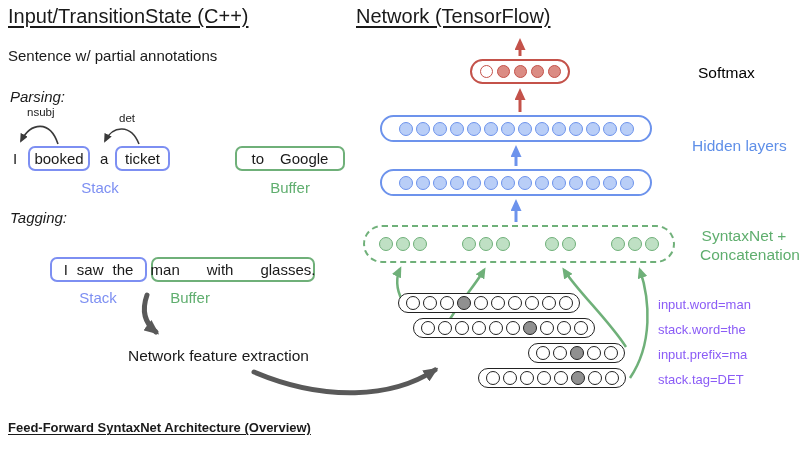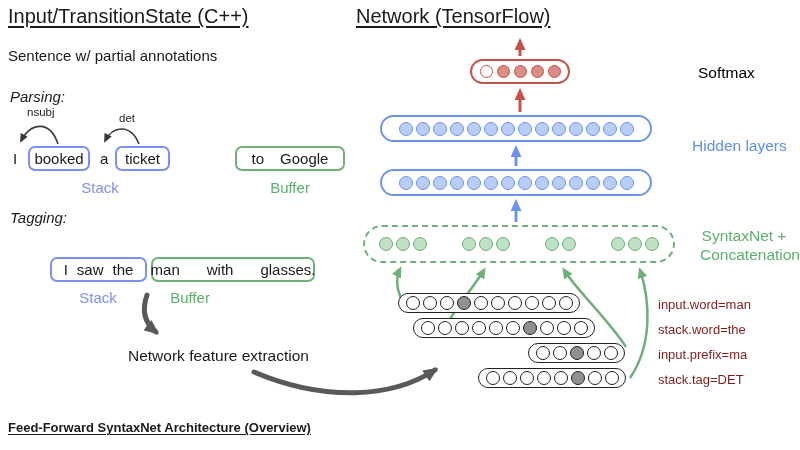--- a/index.html
+++ b/index.html
@@ -36,21 +36,21 @@
 
   
   .c{display:inline-block;box-sizing:border-box;border-radius:50%;flex:none;}
   .c.blue{width:14px;height:14px;background:#b9cef7;border:1.5px solid #6d93ec;margin:0 1.5px;}
   .c.green{width:14px;height:14px;background:#bfe0c4;border:1.5px solid #6fb079;margin:0 1.5px;}
   .c.red{width:13px;height:13px;background:#fff;border:1.5px solid #c4524a;margin:0 2px;}
   .c.red.filled{background:#db8c84;}
   .c.bw{width:14px;height:14px;background:#fff;border:1.5px solid #222;margin:0 1.5px;}
   .c.bw.filled{background:#909090;}
 
-  .flabel{position:absolute;font-size:13px;color:#7f1d1d;white-space:nowrap;}
+  .flabel{position:absolute;font-size:13px;color:#8b5cf6;white-space:nowrap;}
   .footer{position:absolute;font-size:13px;font-weight:700;text-decoration:underline;text-underline-offset:2px;}
 </style>
 </head>
 <body>
 
 <div id="canvas">
 
   <svg class="overlay" width="800" height="450" viewBox="0 0 800 450">
     <defs>
       <marker id="mk-dark" markerUnits="userSpaceOnUse" markerWidth="9" markerHeight="8" refX="7" refY="4" orient="auto">

